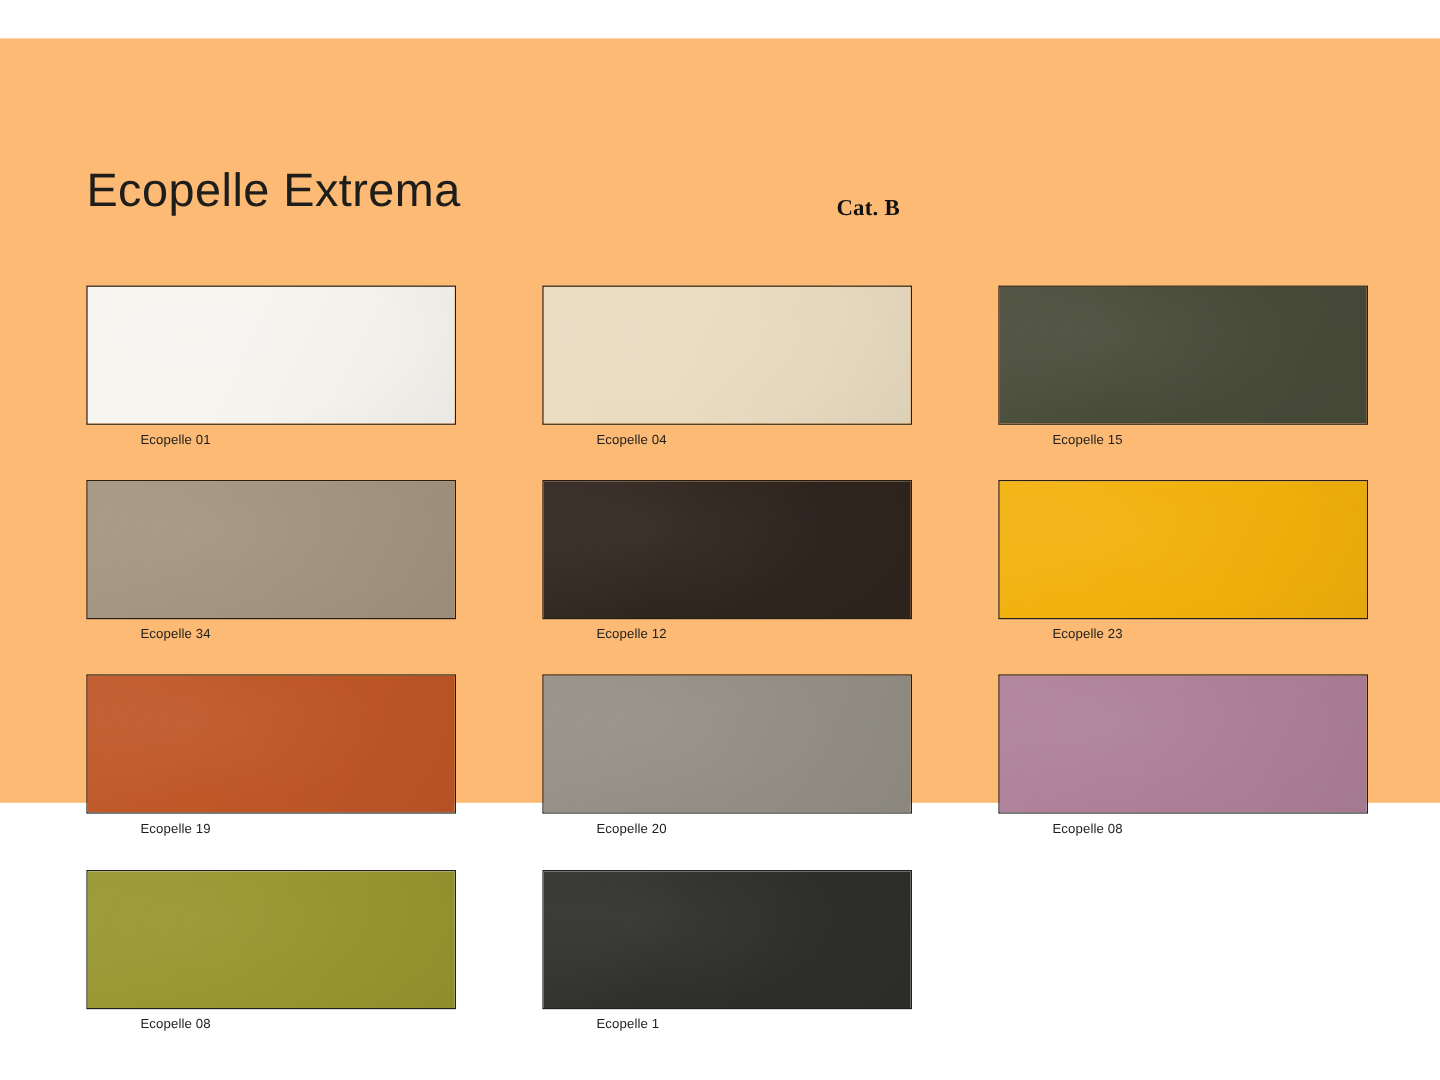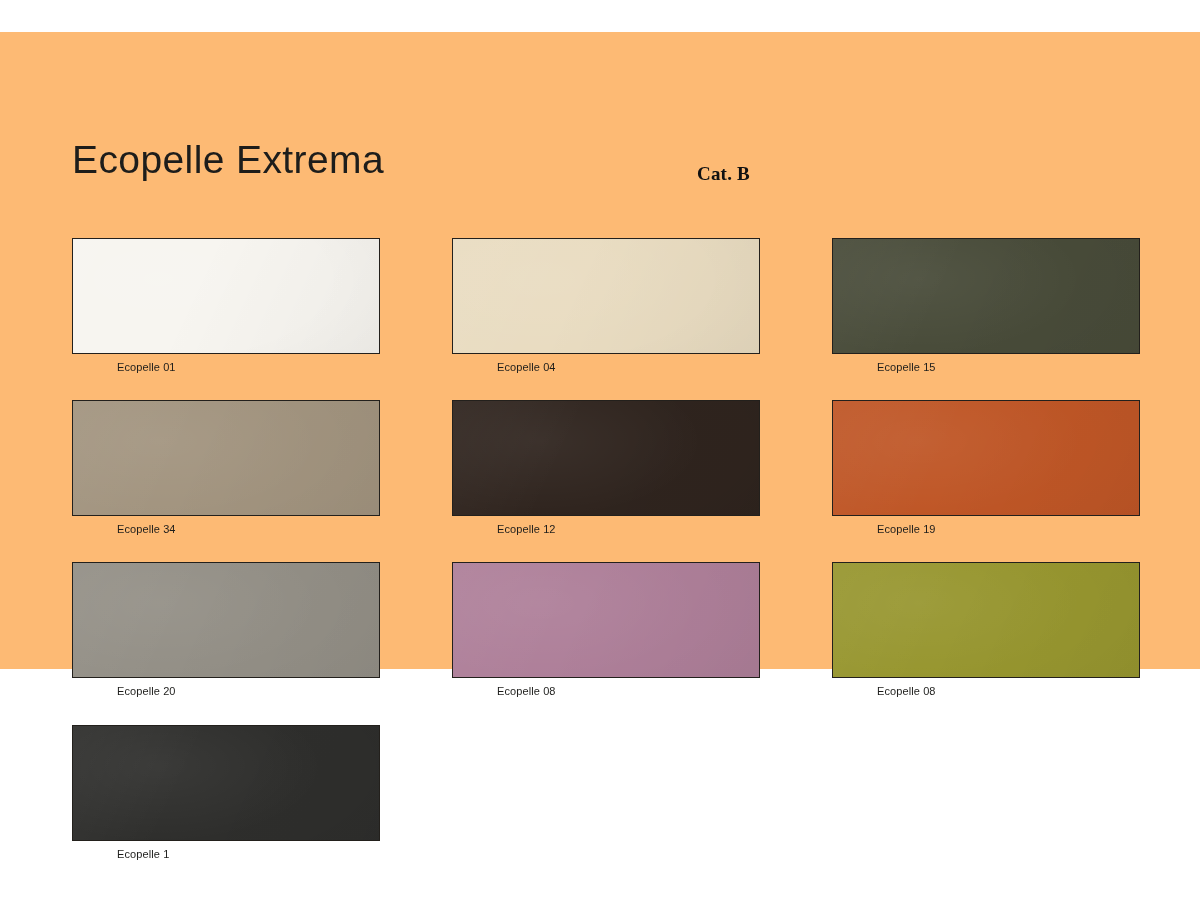--- a/index.html
+++ b/index.html
@@ -152,20 +152,26 @@
     </div>
 
     <div class="swatch-cell">
       <div class="swatch-chip" style="border-color: rgb(35, 32, 28);">
         <div class="chip-fill" style="background-color: rgb(47, 36, 30);"></div>
       </div>
       <div class="swatch-label">Ecopelle 12</div>
     </div>
 
 
+    <div class="swatch-cell">
+      <div class="swatch-chip" style="border-color: rgb(35, 32, 28);">
+        <div class="chip-fill" style="background-color: rgb(242, 177, 11);"></div>
+      </div>
+      <div class="swatch-label">Ecopelle 23</div>
+    </div>
 
     <div class="swatch-cell">
       <div class="swatch-chip" style="border-color: rgb(35, 32, 28);">
         <div class="chip-fill" style="background-color: rgb(191, 86, 38);"></div>
       </div>
       <div class="swatch-label">Ecopelle 19</div>
     </div>
 
     <div class="swatch-cell">
       <div class="swatch-chip" style="border-color: rgb(35, 32, 28);">

